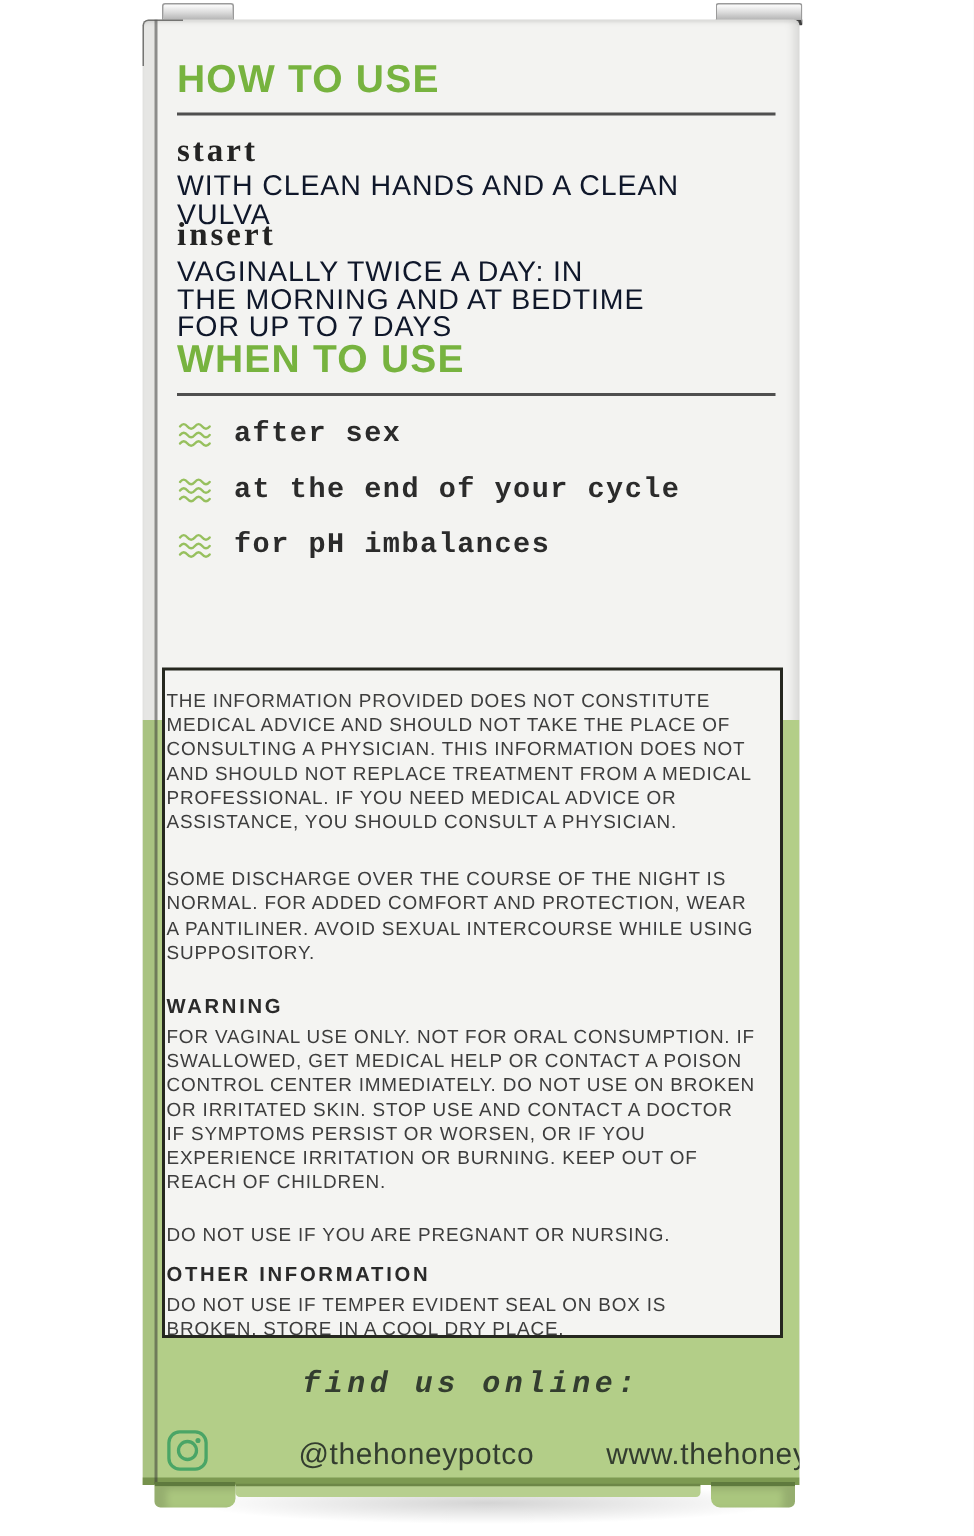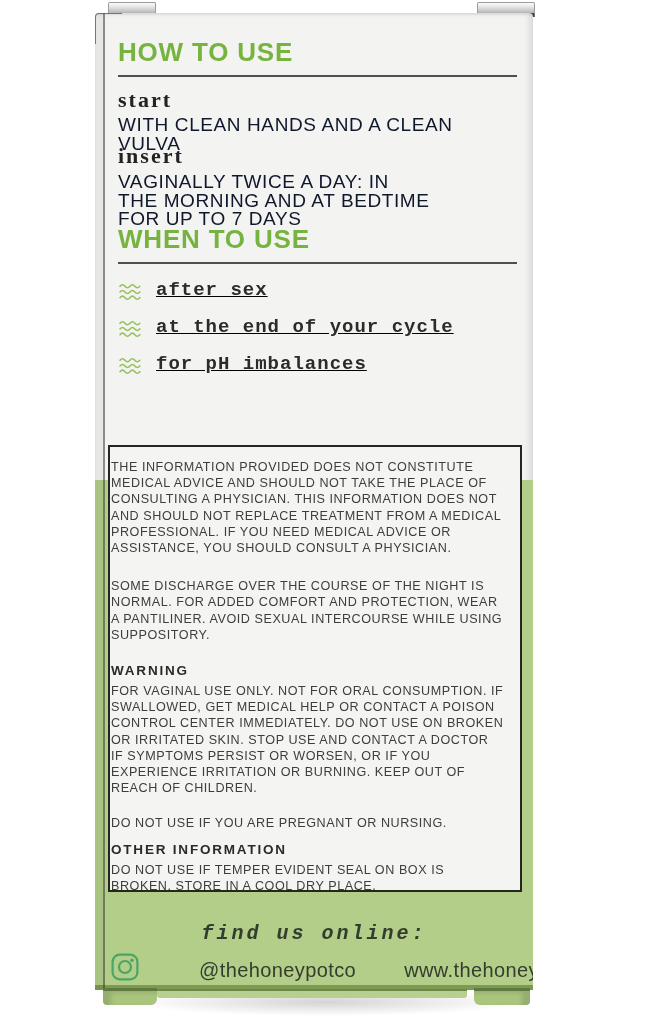--- a/index.html
+++ b/index.html
@@ -64,35 +64,35 @@
   .step-label{position:absolute;left:23px;margin:0;font-family:Liberation Serif, serif;
     font-size:22px;font-weight:bold;letter-spacing:2px;color:var(--textBlack);}
   .step-desc{position:absolute;left:23px;margin:0;font-size:19px;color:#0f172a;
     letter-spacing:0.6px;line-height:18.5px;}
   .label-start{top:74px;}
   .desc-start{top:103px;width:390px;}
   .label-insert{top:130px;}
   .desc-insert{top:160px;width:312px;}
 
   .when-list{position:absolute;left:23px;top:264px;}
-  .when-item{display:flex;align-items:flex-end;height:24px;margin-bottom:13px;text-decoration:underline;}
+  .when-item{display:flex;align-items:center;height:24px;margin-bottom:13px;}
   .wave{width:24px;height:19px;margin-right:14px;flex:0 0 auto;}
   .when-text{font-family:"Liberation Mono",monospace;font-size:19px;font-weight:bold;
     letter-spacing:1px;color:#2b2b2b;white-space:nowrap;}
 
   .info-box{position:absolute;left:13px;top:432px;width:414px;height:447px;
     background:var(--infoBg);border:2px solid var(--borderDark);box-sizing:border-box;
     padding:12px 16px 12px 1px;color:var(--textDark);}
   .info-box p{margin:0;font-size:12.6px;line-height:16.2px;letter-spacing:0.55px;}
   .info-box .gap-lg{margin-bottom:22px;}
   .info-box .gap-md{margin-bottom:19px;}
   .info-box .gap-sm{margin-bottom:9px;}
   .info-h{margin:0 0 3px 0;font-size:13.5px;font-weight:bold;letter-spacing:1.8px;color:#2a2a2a;line-height:18px;}
 
-  .footer-heading{position:absolute;left:0;right:0;top:897px;margin:12px;text-align:center;
+  .footer-heading{position:absolute;left:0;right:0;top:897px;margin:2px;text-align:center;
     font-family:"Liberation Mono",monospace;font-style:italic;font-weight:bold;
     font-size:20px;letter-spacing:3px;color:var(--footerText);}
   .social-row{position:absolute;left:15px;right:12px;top:933px;height:36px;
     display:flex;align-items:flex-end;gap:48px;}
   .ig-icon{width:30px;height:30px;flex:0 0 auto;}
   .ig-handle{margin-left:11px;font-size:20px;letter-spacing:0.4px;color:var(--footerText);}
   .website{margin-left:auto;font-size:20px;letter-spacing:0.4px;color:var(--footerText);}
 </style>
 </head>
 <body>

